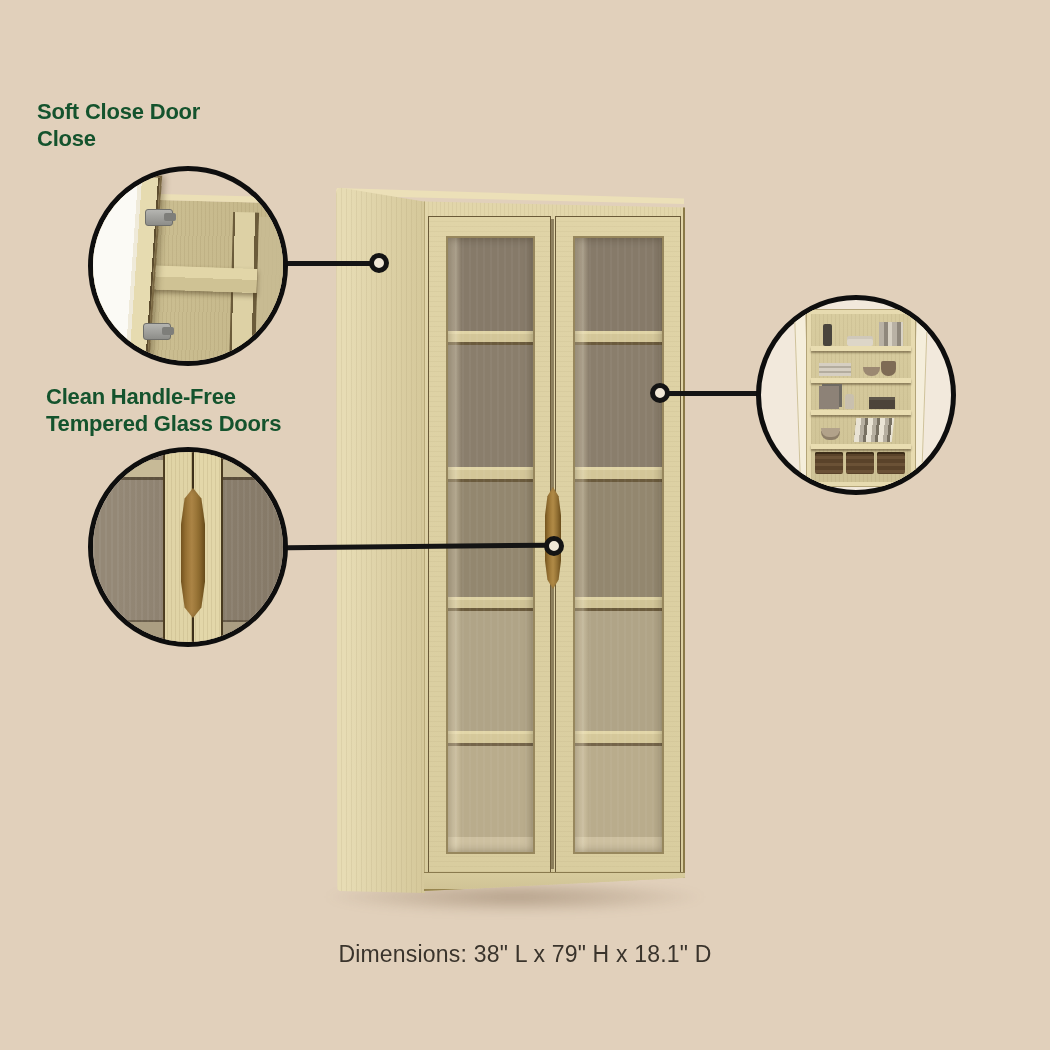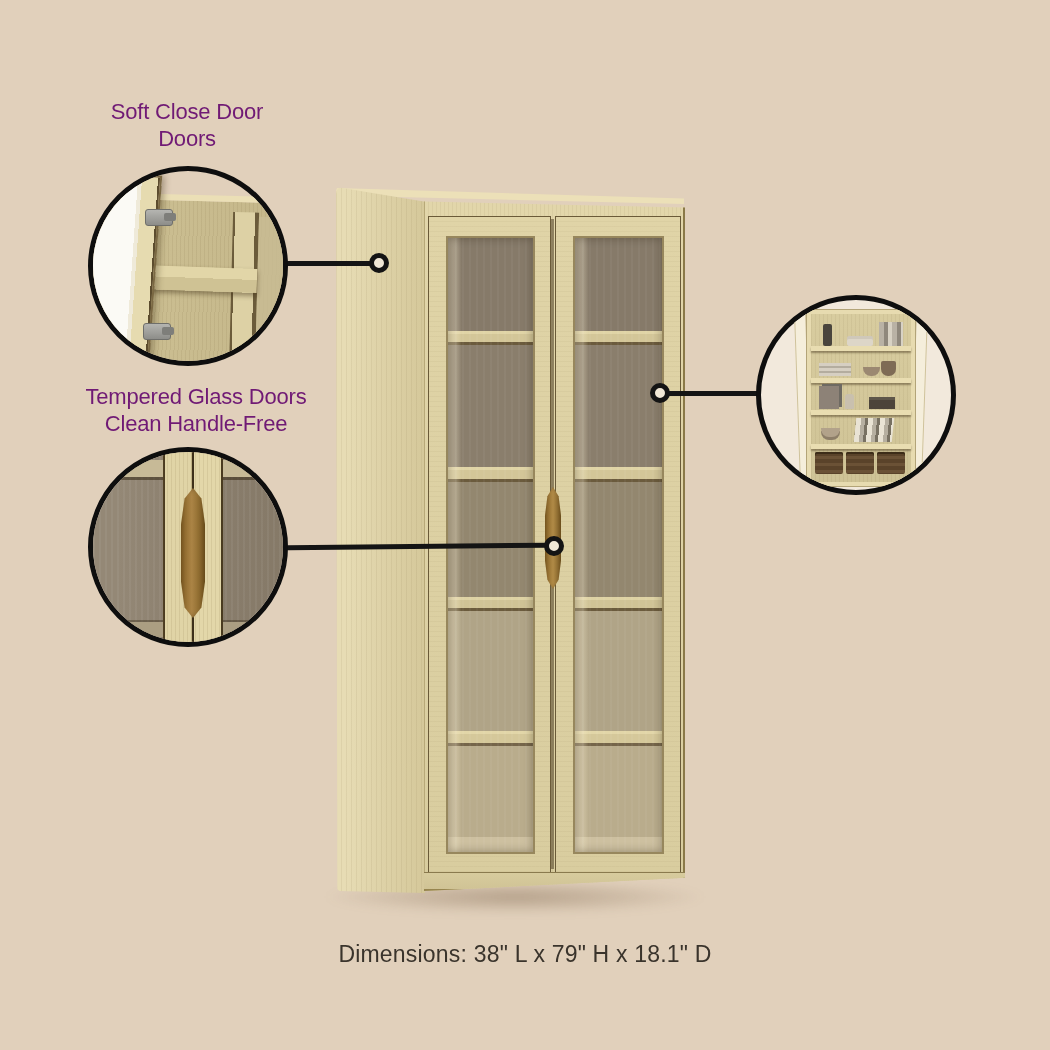--- a/index.html
+++ b/index.html
@@ -6,26 +6,25 @@
   #canvas{
     position:relative;
     width:1050px;height:1050px;
     background:#e1d0bb;
     font-family:"Liberation Sans", sans-serif;
     overflow:hidden;
   }
   
   .feature-label{
     position:absolute;
-    text-align:center;
-    font-weight:400;
+    font-weight:700;
     font-size:22px;
     line-height:27px;
     letter-spacing:-0.2px;
-    color:#701a75;
+    color:#14532d;
   }
   .feature-label span{display:block;}
   #label-hinges{left:37px;top:98px;width:300px;}
   #label-glass{left:46px;top:383px;width:300px;}
   #label-shelves{left:704px;top:237px;width:300px;}
   
   #dimensions{
     position:absolute;left:0;top:941px;width:1050px;
     text-align:center;font-size:23px;font-weight:400;
     color:#3a342c;letter-spacing:0.2px;
@@ -247,25 +246,25 @@
 
   <div id="line-hinges" class="callout-line"></div>
   <div id="line-glass" class="callout-line"></div>
   <div id="line-shelves" class="callout-line"></div>
   <div id="dot-hinges" class="callout-dot"></div>
   <div id="dot-glass" class="callout-dot"></div>
   <div id="dot-shelves" class="callout-dot"></div>
 
   <div id="label-hinges" class="feature-label">
     <span>Soft Close Door</span>
-    <span>Doors</span>
+    <span>Close</span>
   </div>
   <div id="label-glass" class="feature-label">
+    <span>Clean Handle-Free</span>
     <span>Tempered Glass Doors</span>
-    <span>Clean Handle-Free</span>
   </div>
 
   <div id="inset-hinges" class="inset">
     <div class="c1-carcass">
       <div class="c1-rightframe"></div>
       <div class="c1-rightglass"></div>
     </div>
     <div class="c1-shelf"></div>
     <div class="c1-door"></div>
     <div id="c1-hinge-top" class="c1-hinge">

